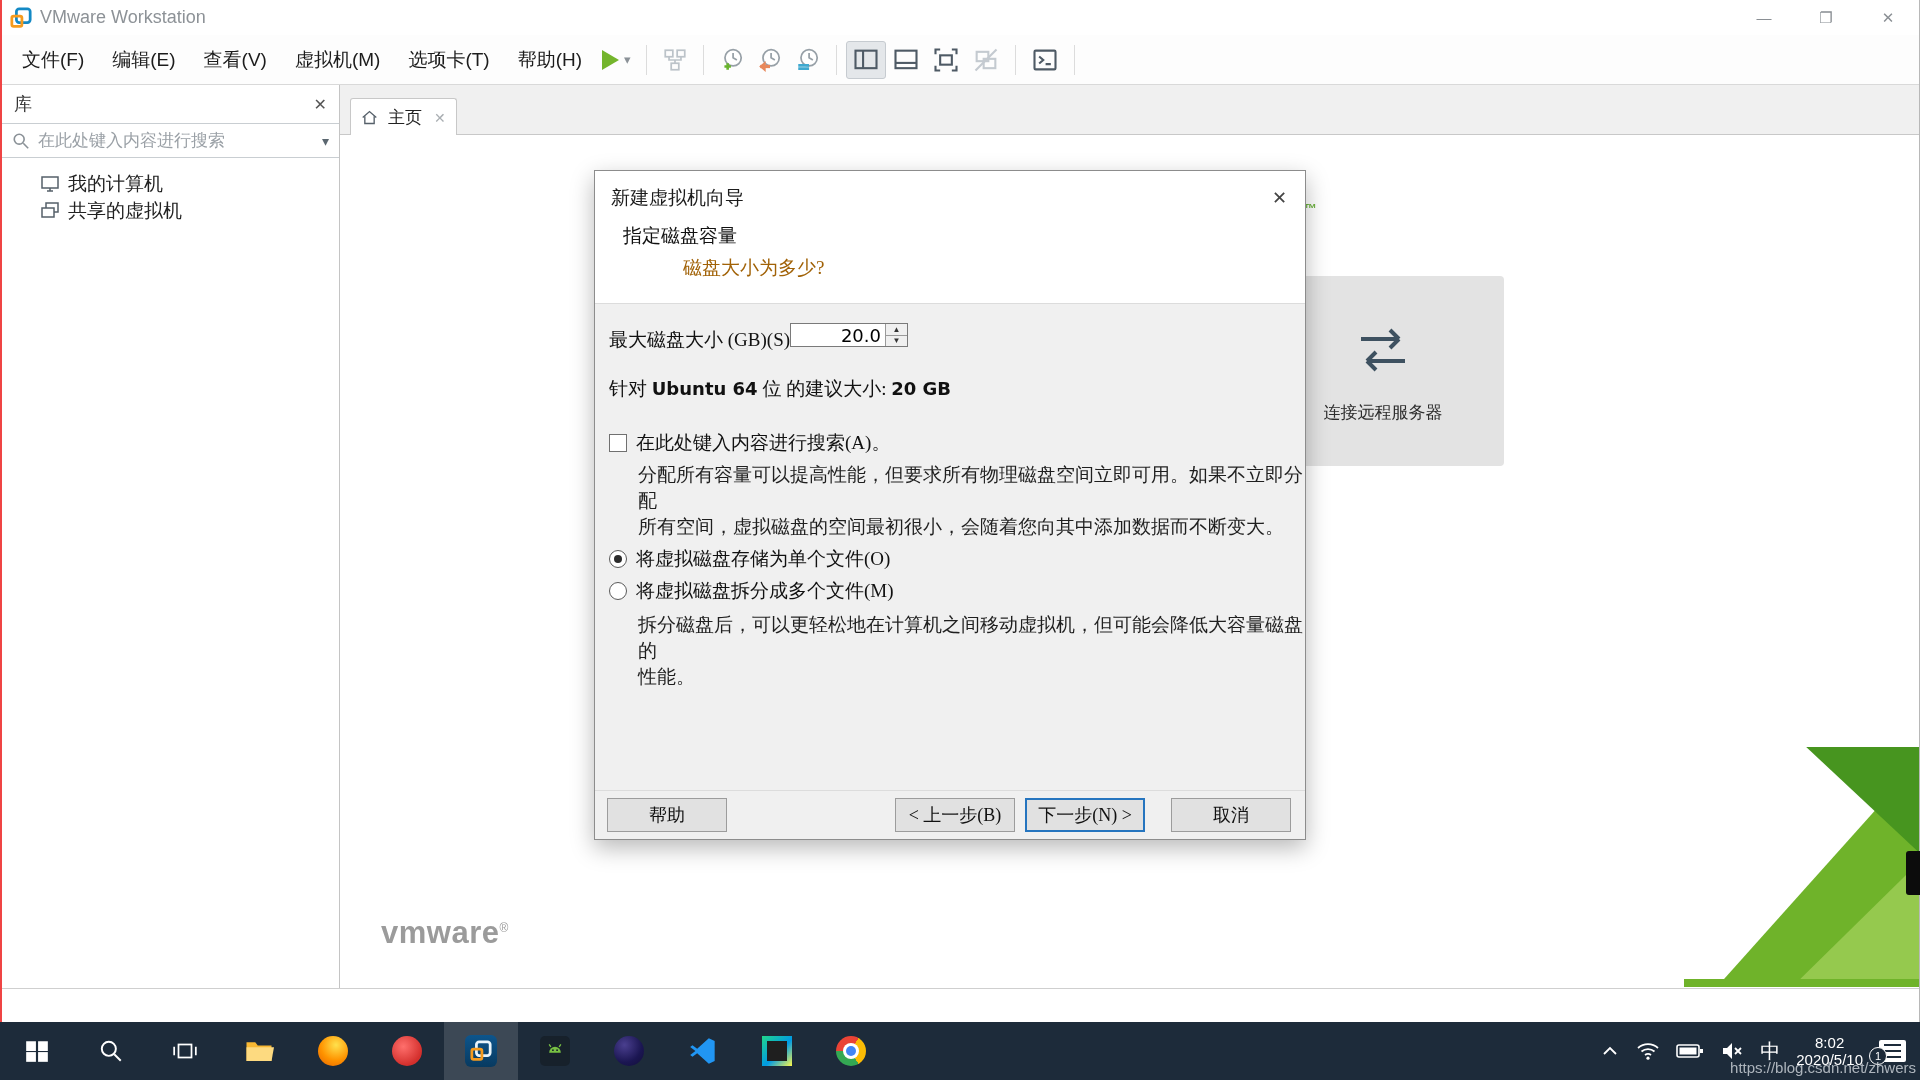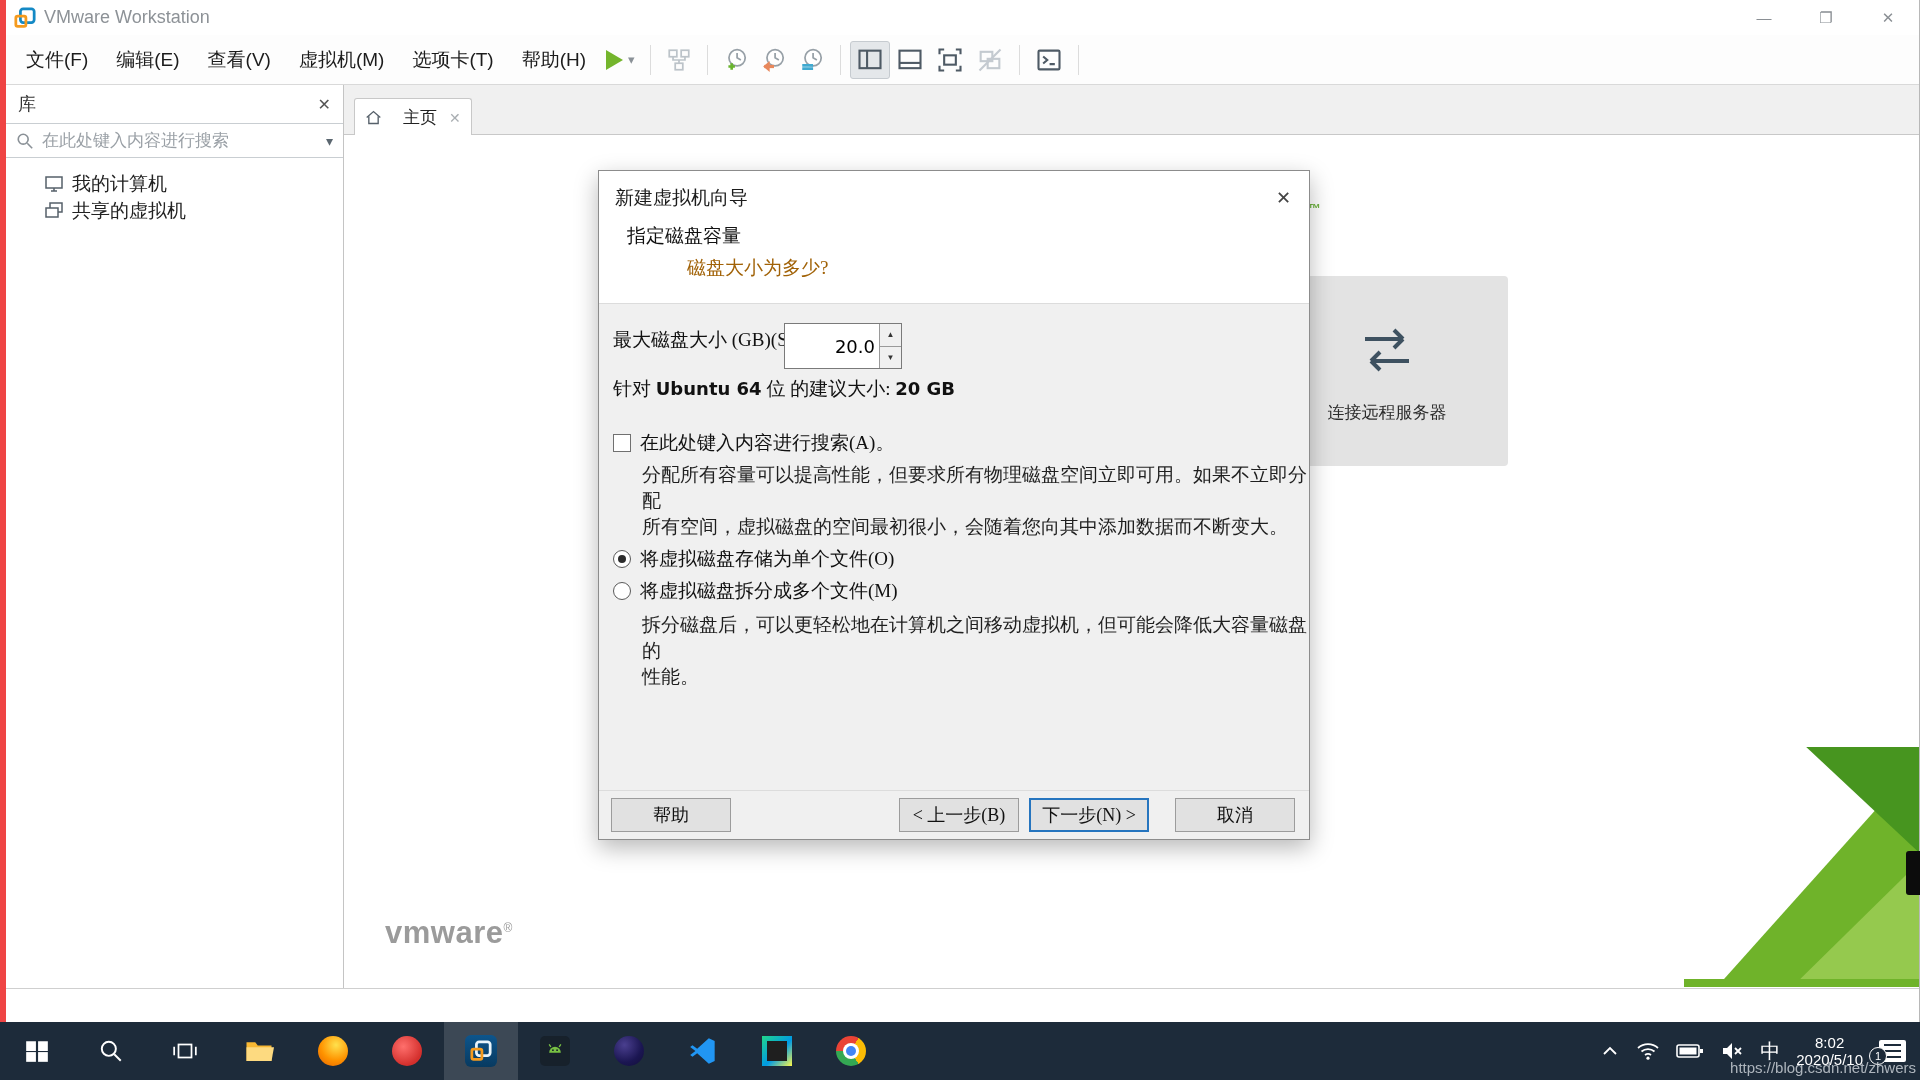--- a/index.html
+++ b/index.html
@@ -1,19 +1,19 @@
 <!DOCTYPE html>
 <html><head>
 <meta charset="utf-8">
 <style>
   *{margin:0;padding:0;box-sizing:border-box}
   html,body{width:1920px;height:1080px;background:#fff}
   body{font-family:"Liberation Sans",sans-serif;color:#222}
   .screen{position:relative;width:1920px;height:1080px;overflow:hidden;background:#fff}
-  .window{position:relative;width:1920px;height:1022px;border-left:6px solid #ef4444;border-right:1px solid #b8b8b8;background:#fff}
+  .window{position:relative;width:1920px;height:1022px;border-left:2px solid #ef4444;border-right:1px solid #b8b8b8;background:#fff}
 
   
   .titlebar{height:35px;display:flex;align-items:center;background:#fff;padding-left:8px}
   .app-title{font-size:18px;color:#8d9297;margin-left:8px}
   .win-controls{margin-left:auto;display:flex;height:35px}
   .win-btn{width:62px;display:flex;align-items:center;justify-content:center;color:#8a8f94;font-size:15px;cursor:default}
 
   
   .menubar{height:50px;display:flex;align-items:center;background:#fdfdfd;border-bottom:1px solid #d9d9d9;padding-left:6px}
   .menu-item{font-size:19px;color:#1c1c1c;padding:8px 14px}
@@ -31,21 +31,21 @@
   .sb-search{height:35px;display:flex;align-items:center;border-top:1px solid #c9ced2;border-bottom:1px solid #c9ced2;padding:0 10px}
   .sb-search input{border:none;outline:none;flex:1;font-size:17px;color:#333;margin-left:8px;font-family:inherit;background:transparent}
   .sb-search input::placeholder{color:#9aa0a6}
   .tree{padding-top:12px}
   .tree-item{display:flex;align-items:center;height:27px;padding-left:38px;font-size:19px;color:#222}
   .tree-item svg{margin-right:8px}
 
   .content{flex:1;position:relative;background:#fff}
   .tabstrip{height:50px;background:#f0f0f0;border-bottom:1px solid #c8c8c8;position:relative}
   .tab{position:absolute;left:10px;top:13px;height:38px;background:#fff;border:1px solid #c8c8c8;border-bottom:none;border-radius:3px 3px 0 0;display:flex;align-items:center;padding:0 10px;min-width:106px}
-  .tab-label{font-size:17px;color:#222;margin:0 12px 0 21px}
+  .tab-label{font-size:17px;color:#222;margin:0 12px 0 10px}
   .tab-close{color:#a9aeb2;font-size:14px}
   .canvas{position:relative;height:852px;background:#fff;overflow:hidden}
 
   
   .tile{position:absolute;left:922px;top:141px;width:242px;height:190px;background:#e3e3e3;border-radius:4px;display:flex;flex-direction:column;align-items:center;justify-content:center}
   .tile-label{font-size:17px;color:#2d2d2d;margin-top:22px}
   .tm-mark{position:absolute;left:964px;top:66px;color:#6db33f;font-size:13px;font-weight:bold}
   .brand{position:absolute;left:41px;top:780px;font-size:31px;font-weight:bold;color:#9b9b9b;letter-spacing:.5px}
   .brand sup{font-size:12px;font-weight:normal}
   .corner{position:absolute;right:0;bottom:0;width:235px;height:240px}
@@ -59,21 +59,21 @@
   
   .dialog{position:absolute;left:592px;top:170px;width:712px;height:670px;background:#fff;border:1px solid #8c8c8c;box-shadow:0 8px 22px rgba(0,0,0,.28);font-family:"Liberation Serif",serif}
   .dlg-titlebar{height:46px;display:flex;align-items:center;padding:8px 18px 0 16px}
   .dlg-title{font-size:19px;color:#1c1c1c}
   .dlg-close{margin-left:auto;font-size:18px;color:#444}
   .dlg-heading{position:absolute;left:28px;top:52px;font-size:19px;font-weight:normal;color:#111}
   .dlg-subheading{position:absolute;left:88px;top:84px;font-size:19px;color:#a16207}
   .dlg-body{position:absolute;left:0;top:132px;right:0;bottom:0;background:#f0f0f0;border-top:1px solid #dcdcdc}
   .lat{font-family:"DejaVu Sans",sans-serif;font-weight:bold;font-size:18px}
   .fld-label{position:absolute;left:14px;top:19px;height:34px;line-height:34px;font-size:19px;color:#111}
-  .spin-wrap{position:absolute;left:185px;top:19px;width:118px;height:46px;display:flex;border:1px solid #7a7a7a;background:#fff}
+  .spin-wrap{position:absolute;left:195px;top:19px;width:118px;height:24px;display:flex;border:1px solid #7a7a7a;background:#fff}
   .spin-val{width:94px;border:none;outline:none;text-align:right;font-size:18px;padding-right:4px;font-family:"DejaVu Sans",sans-serif;color:#000}
   .spin-btns{width:22px;display:flex;flex-direction:column;border-left:1px solid #9a9a9a}
   .spin-btn{flex:1;display:flex;align-items:center;justify-content:center;font-size:8px;color:#333;background:#f0f0f0}
   .spin-btn:first-child{border-bottom:1px solid #9a9a9a}
   .recommend{position:absolute;left:14px;top:72px;font-size:19px;color:#111}
   .check-row{position:absolute;left:14px;top:126px;display:flex;align-items:center}
   .cb{width:18px;height:18px;background:#fff;border:1px solid #707070;margin-right:9px}
   .opt-label{font-size:19px;color:#111}
   .para{position:absolute;left:43px;font-size:19px;line-height:26px;color:#1f1f1f}
   .radio-row{position:absolute;left:14px;display:flex;align-items:center}

